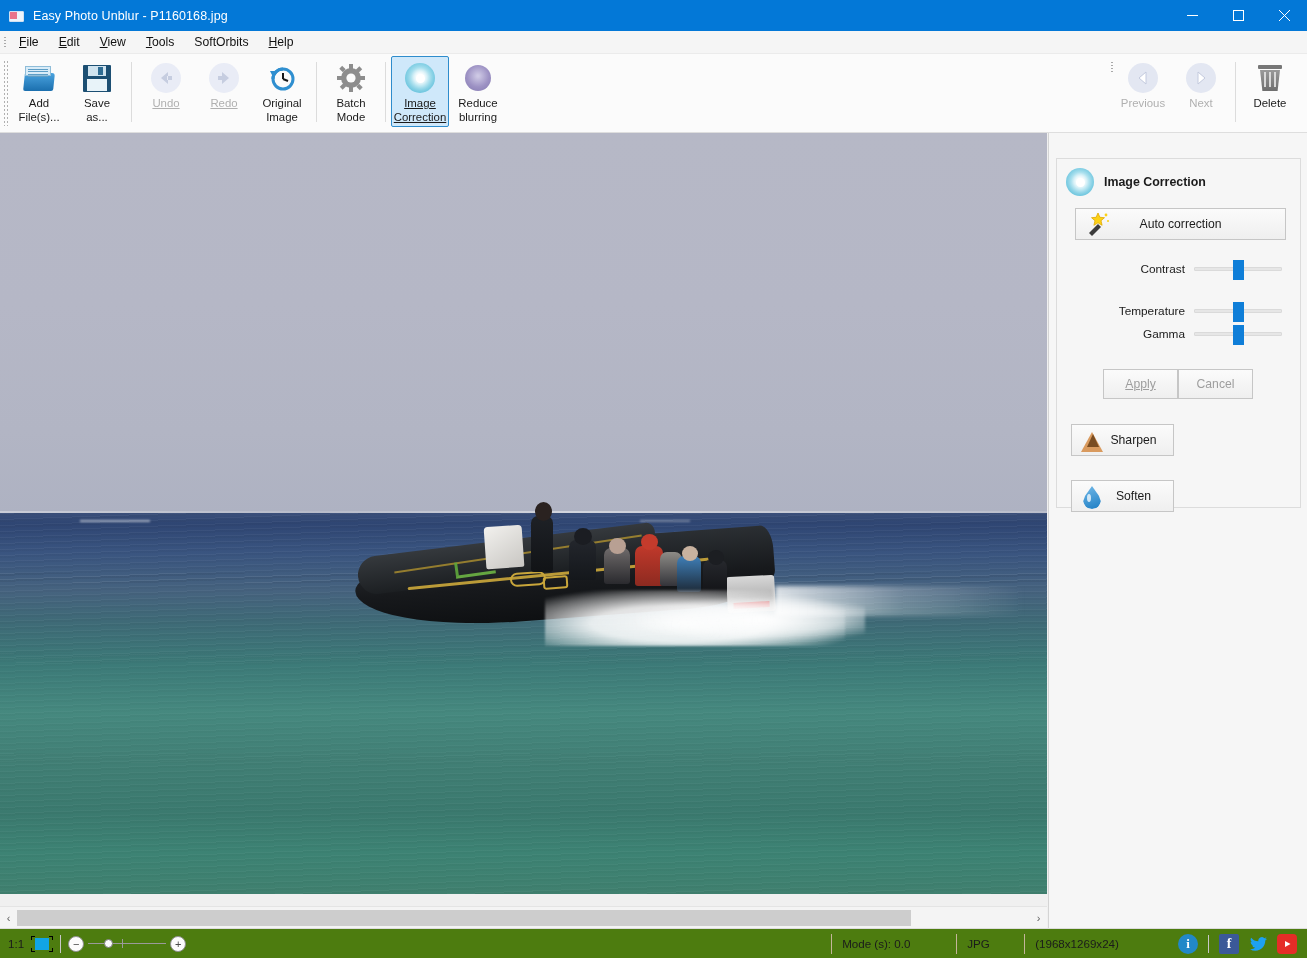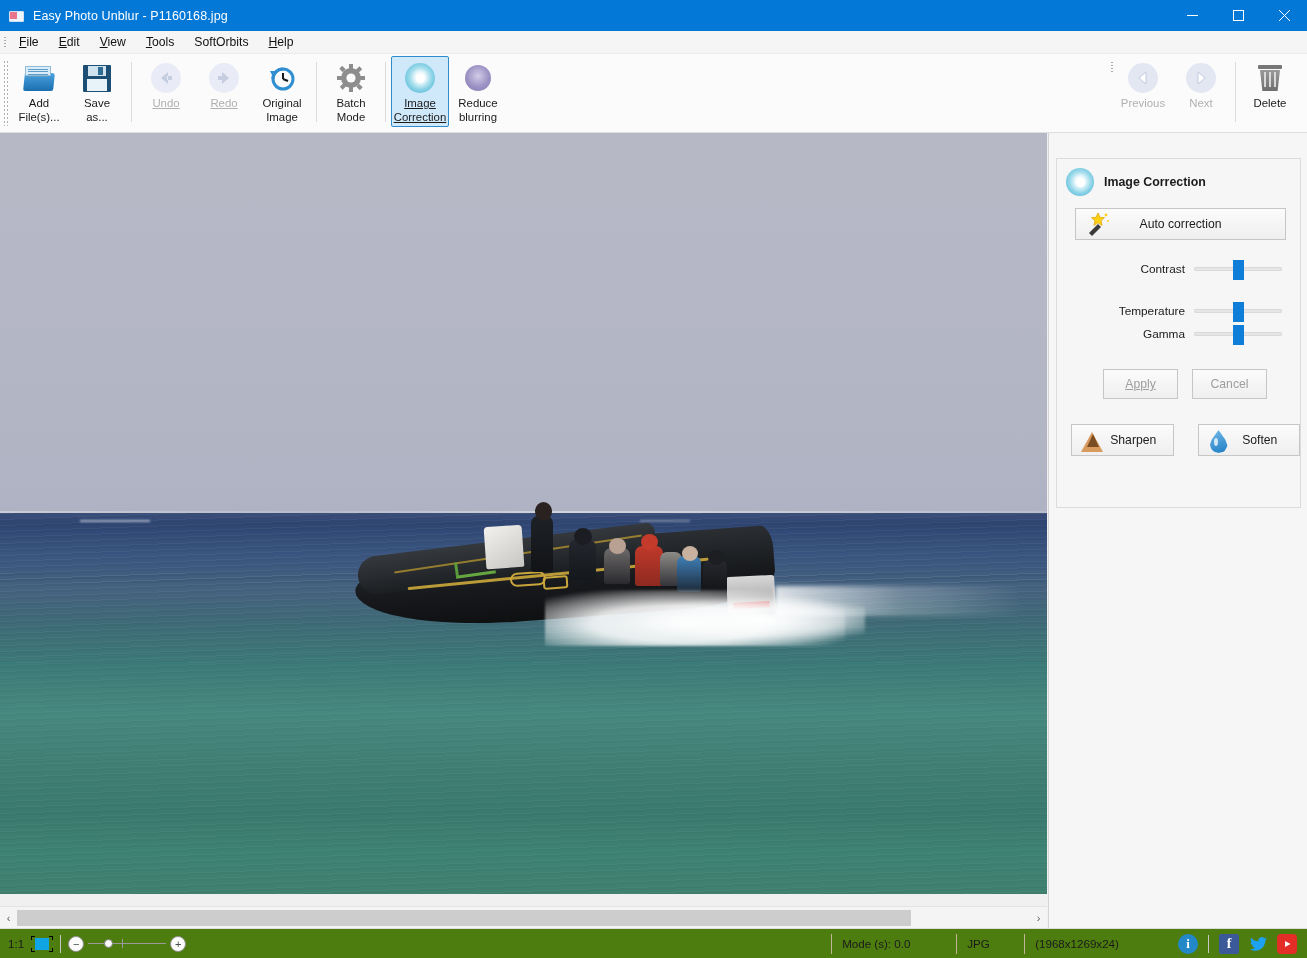--- a/index.html
+++ b/index.html
@@ -323,30 +323,30 @@
   }
   .strack {
     position: relative; width: 88px; height: 4px; background: #e6e6e6;
     border: 1px solid #dadada; border-radius: 1px;
   }
   .sthumb {
     position: absolute; top: -8px; width: 11px; height: 20px;
     background: #0f7ed8; left: 50%; margin-left: -5.5px;
   }
 
-  .btnrow { display: flex; gap: 14px; margin: 24px 0 0 46px; }
+  .btnrow { display: flex; margin: 24px 0 0 46px; }
   .pbtn {
     width: 75px; height: 30px; background: linear-gradient(#fbfbfb, #efefef);
     border: 1px solid #c6c6c6; font-size: 12.2px; color: #1b1b1b;
     display: flex; align-items: center; justify-content: center;
   }
   .pbtn.dis { color: #9e9e9e; }
   .pbtn u { text-decoration: underline; }
 
-  .btnrow2 { display: flex; gap: 24px; margin: 25px 0 0 14px; }
+  .btnrow2 { display: flex; gap: 24px; margin: 25px 0 0 14px; flex-direction: column; }
   .ibtn {
     width: 103px; height: 32px; background: linear-gradient(#fbfbfb, #efefef);
     border: 1px solid #c6c6c6; display: flex; align-items: center;
     font-size: 12.2px; color: #1b1b1b; position: relative;
   }
   .ibtn .ii { position: absolute; left: 8px; top: 4px; width: 24px; height: 24px; }
   .ibtn .il { flex: 1; text-align: center; padding-left: 22px; }
   .cone {
     width: 0; height: 0; margin: 3px auto 0 auto;
     border-left: 11px solid transparent; border-right: 11px solid transparent;

